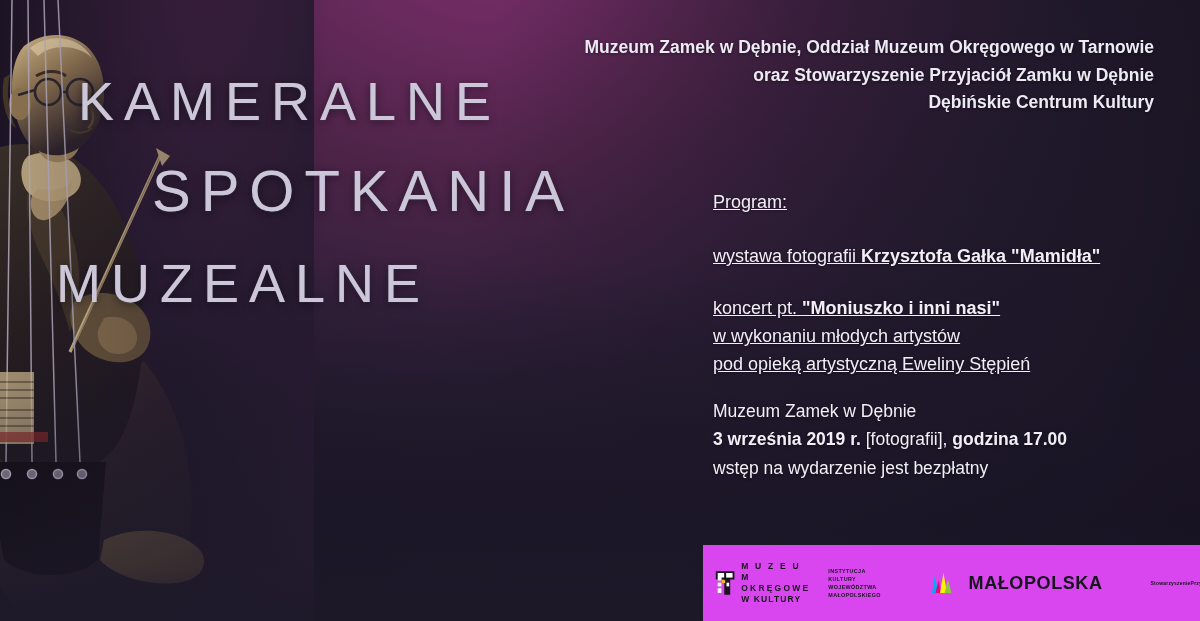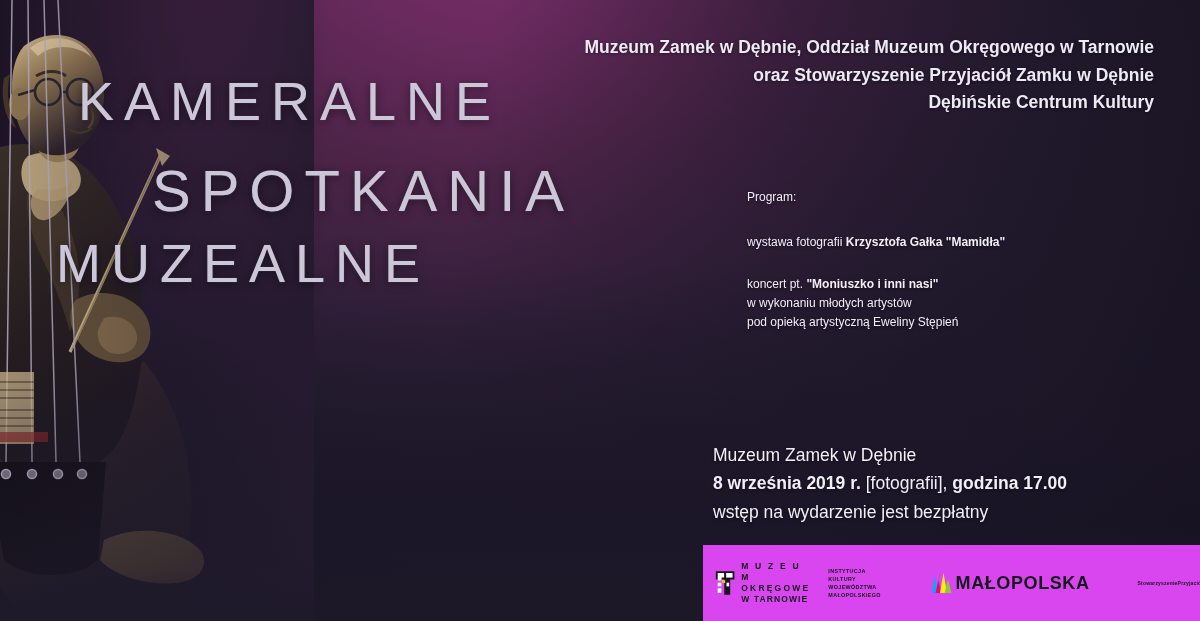--- a/index.html
+++ b/index.html
@@ -64,59 +64,59 @@
   .hl-line {
     color: #cbc6d8;
     font-weight: 300;
     font-size: 54px;
     line-height: 1;
     letter-spacing: 10px;
     text-shadow: 0 2px 8px rgba(10,5,18,.55), 0 0 1px rgba(255,255,255,.35);
     white-space: nowrap;
   }
   .hl-1 { padding-left: 78px; margin-bottom: 34px; }
-  .hl-2 { padding-left: 152px; font-size: 58px; margin-bottom: 16px; }
+  .hl-2 { padding-left: 152px; font-size: 58px; margin-bottom: 36px; }
   .hl-3 { padding-left: 56px; }
 
   
   .org-block {
     position: absolute;
     right: 46px;
     top: 34px;
     width: 620px;
     text-align: right;
     color: #eceaf2;
     font-size: 17.5px;
     line-height: 1.58;
     font-weight: 700;
     text-shadow: 0 1px 3px rgba(10,5,18,.5);
   }
 
   .program-block {
     position: absolute;
-    left: 747px;
+    left: 713px;
     top: 188px;
     color: #f1eff5;
-    font-size: 12px;
+    font-size: 18px;
     line-height: 1.56;
     text-shadow: 0 1px 3px rgba(10,5,18,.5);
+    text-decoration: underline;
   }
   .p-gap { height: 26px; }
   .p-gap-s { height: 24px; }
   .bold { font-weight: 700; }
 
   .date-block {
     position: absolute;
     left: 713px;
     top: 397px;
     color: #f1eff5;
     font-size: 17.5px;
     line-height: 1.62;
     text-shadow: 0 1px 3px rgba(10,5,18,.5);
-    margin-top: 44px;
   }
 
   
   .logo-bar {
     position: absolute;
     left: 703px;
     top: 545px;
     width: 497px;
     height: 76px;
     background: #d946ef;
@@ -146,21 +146,21 @@
   .ikw {
     margin-left: 12px;
     font-size: 5.4px;
     font-weight: 700;
     letter-spacing: .35px;
     color: #16161c;
     line-height: 1.5;
   }
 
   
-  .malo { display: flex; align-items: center; gap: 3px; margin-left: 46px; }
+  .malo { display: flex; align-items: center; gap: 16px; margin-left: 46px; }
   .malo-word {
     font-size: 18px;
     font-weight: 700;
     letter-spacing: .6px;
     color: #16161c;
   }
 
   
   .stow {
     margin-left: 48px;
@@ -320,42 +320,42 @@
     <div>
       <span>koncert pt. </span><span class="bold">"Moniuszko i inni nasi"</span>
     </div>
     <div>w wykonaniu młodych artystów</div>
     <div>pod opieką artystyczną Eweliny Stępień</div>
   </div>
 
   <div class="date-block">
     <div>Muzeum Zamek w Dębnie</div>
     <div>
-      <span class="bold">8 września 2019 r.</span><span> [fotografii], </span><span class="bold">godzina 17.00</span>
+      <span class="bold">3 września 2019 r.</span><span> [fotografii], </span><span class="bold">godzina 17.00</span>
     </div>
     <div>wstęp na wydarzenie jest bezpłatny</div>
   </div>
 
   <div class="logo-bar">
     <div class="logo-inner">
 
       <div class="logo-cell mot">
         <svg width="24" height="30" viewBox="0 0 24 30">
           <path d="M1 1 h22 v10 h-5 v18 h-7 v-18 h-10 z" fill="#16161c"></path>
           <path d="M3.2 3.2 h7.6 v5.4 h-3 v3.4 h-4.6 z" fill="#fff"></path>
           <path d="M13.2 3.2 h7.6 v5.4 h-7.6 z" fill="#fff"></path>
           <rect x="8.4" y="11.6" width="3.6" height="3.4" fill="#f5c518"></rect>
           <rect x="3.2" y="14.6" width="4.4" height="4.4" fill="#fff"></rect>
           <rect x="3.2" y="21.2" width="4.4" height="5.6" fill="#fff"></rect>
           <rect x="13.6" y="14.6" width="3.2" height="4.4" fill="#fff"></rect>
         </svg>
         <div class="mot-text">
           <div>M U Z E U M</div>
           <div>OKRĘGOWE</div>
-          <div class="l3">W TARNOWIE</div>
+          <div class="l3">W KULTURY</div>
         </div>
         <div class="ikw">
           <div>INSTYTUCJA KULTURY</div>
           <div>WOJEWÓDZTWA</div>
           <div>MAŁOPOLSKIEGO</div>
         </div>
       </div>
 
       <div class="logo-cell malo">
         <svg width="22" height="24" viewBox="0 0 22 24">

